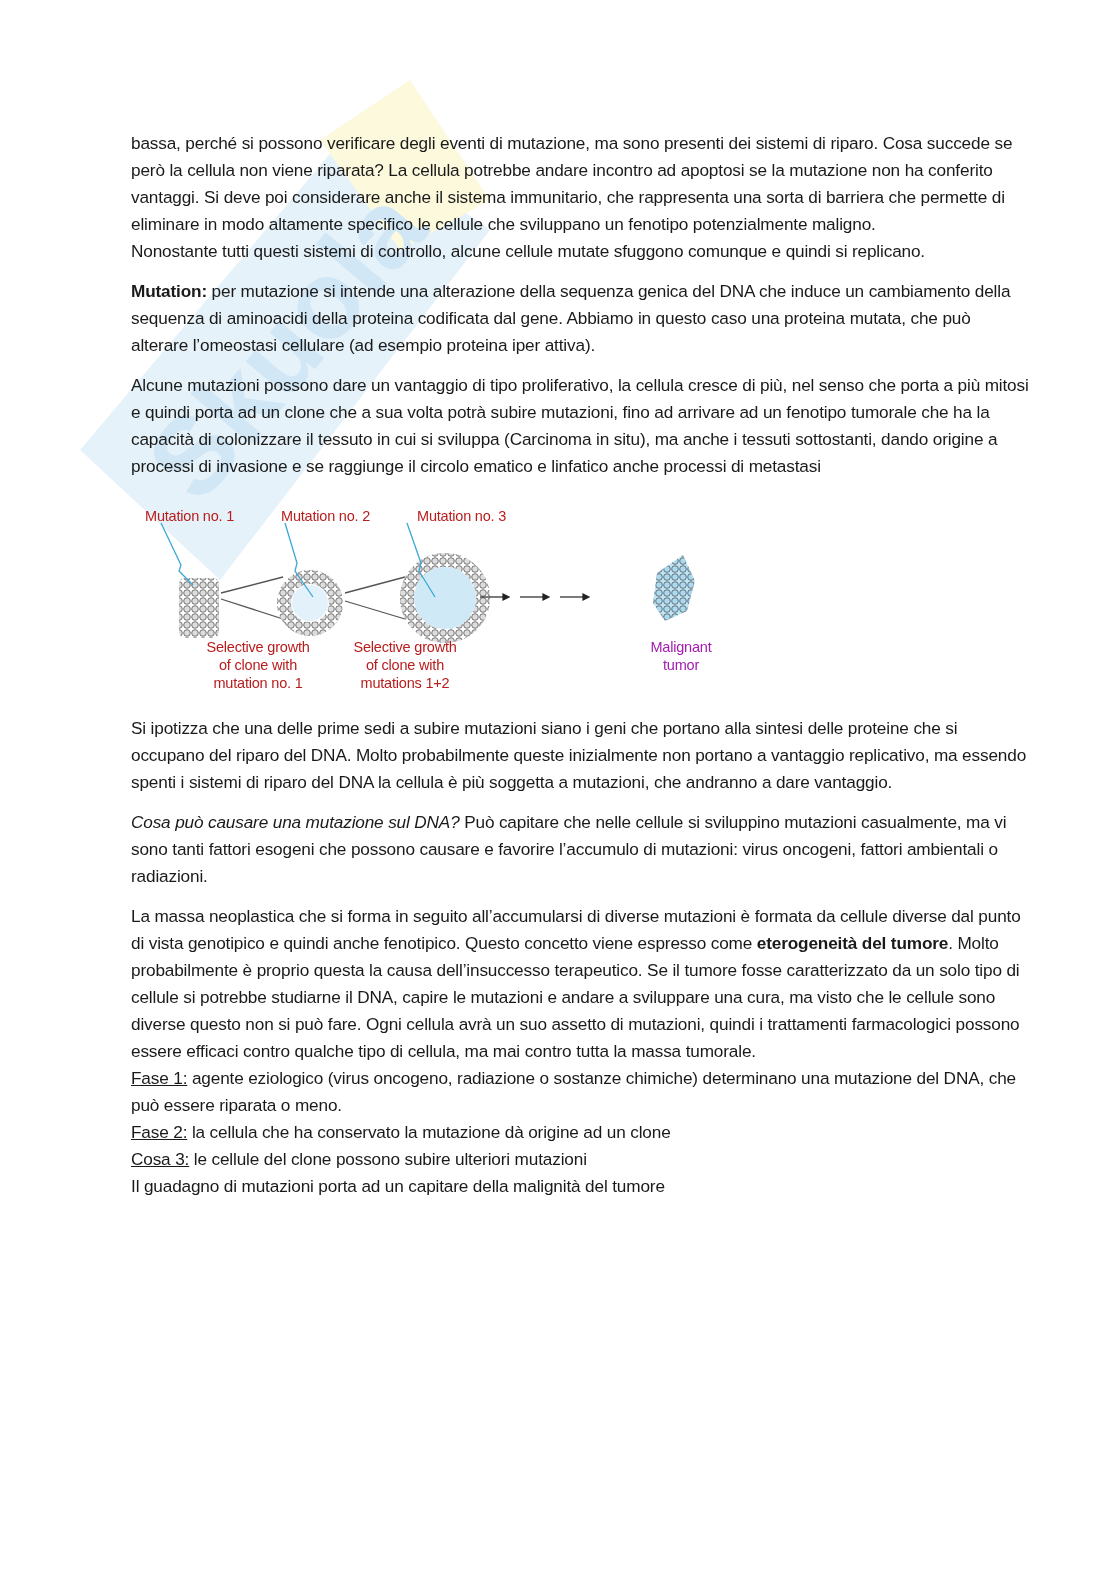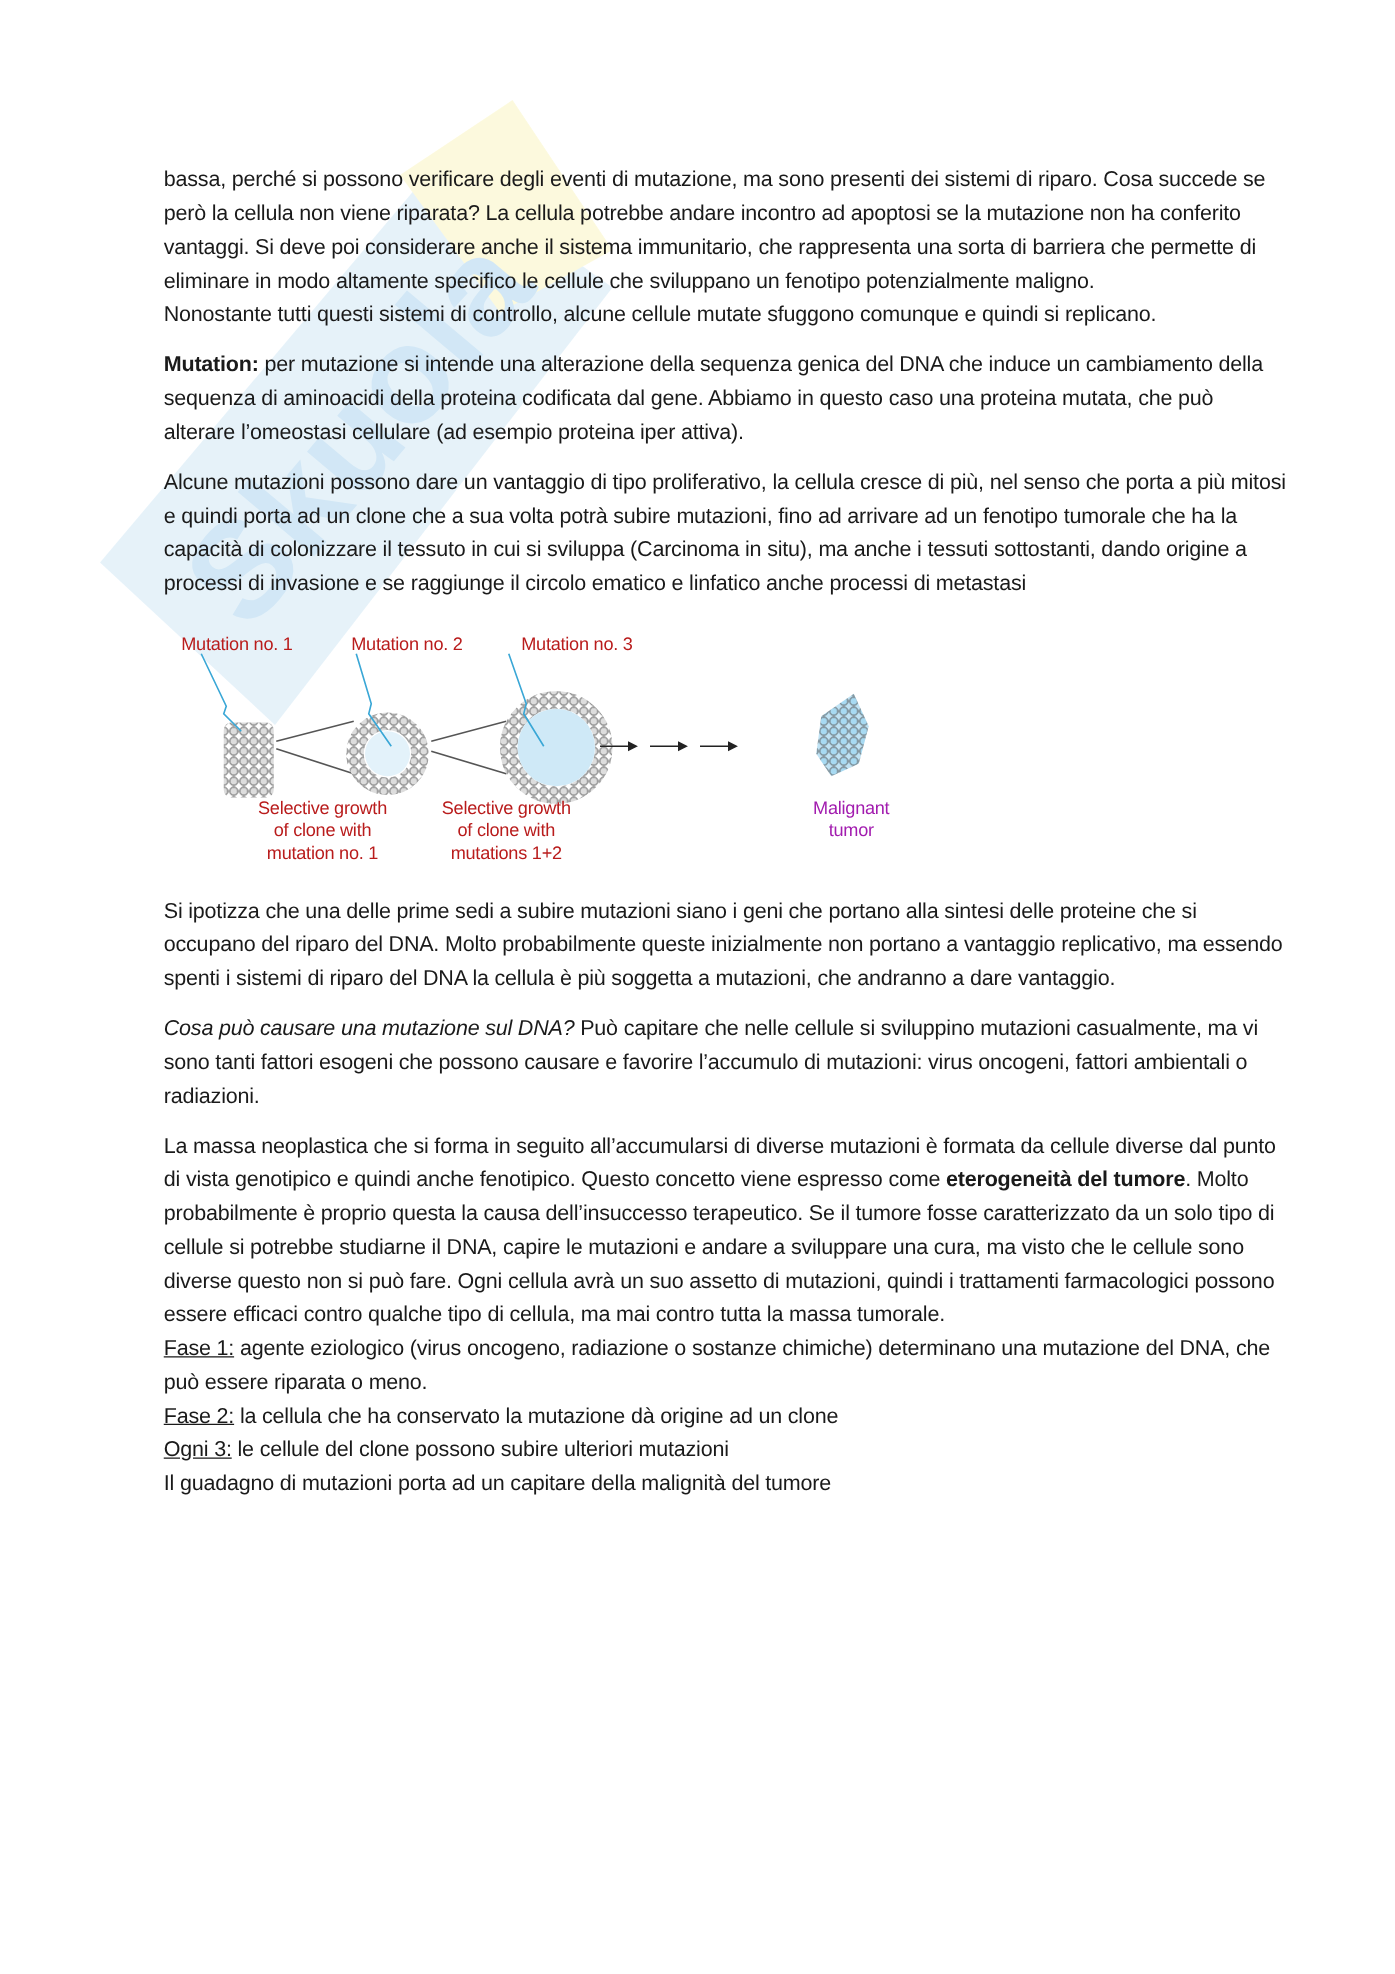--- a/index.html
+++ b/index.html
@@ -91,15 +91,15 @@
   </div>
 
   <p>Si ipotizza che una delle prime sedi a subire mutazioni siano i geni che portano alla sintesi delle proteine che si occupano del riparo del DNA. Molto probabilmente queste inizialmente non portano a vantaggio replicativo, ma essendo spenti i sistemi di riparo del DNA la cellula è più soggetta a mutazioni, che andranno a dare vantaggio.</p>
 
   <p><i>Cosa può causare una mutazione sul DNA?</i><span> Può capitare che nelle cellule si sviluppino mutazioni casualmente, ma vi sono tanti fattori esogeni che possono causare e favorire l’accumulo di mutazioni: virus oncogeni, fattori ambientali o radiazioni.</span></p>
 
   <p class="tight"><span>La massa neoplastica che si forma in seguito all’accumularsi di diverse mutazioni è formata da cellule diverse dal punto di vista genotipico e quindi anche fenotipico. Questo concetto viene espresso come </span><b>eterogeneità del tumore</b><span>. Molto probabilmente è proprio questa la causa dell’insuccesso terapeutico. Se il tumore fosse caratterizzato da un solo tipo di cellule si potrebbe studiarne il DNA, capire le mutazioni e andare a sviluppare una cura, ma visto che le cellule sono diverse questo non si può fare. Ogni cellula avrà un suo assetto di mutazioni, quindi i trattamenti farmacologici possono essere efficaci contro qualche tipo di cellula, ma mai contro tutta la massa tumorale.</span></p>
 
   <p class="tight"><u>Fase 1:</u><span> agente eziologico (virus oncogeno, radiazione o sostanze chimiche) determinano una mutazione del DNA, che può essere riparata o meno.</span></p>
   <p class="tight"><u>Fase 2:</u><span> la cellula che ha conservato la mutazione dà origine ad un clone</span></p>
-  <p class="tight"><u>Ogni 3:</u><span> le cellule del clone possono subire ulteriori mutazioni</span></p>
+  <p class="tight"><u>Cosa 3:</u><span> le cellule del clone possono subire ulteriori mutazioni</span></p>
   <p class="tight">Il guadagno di mutazioni porta  ad un capitare della malignità del tumore</p>
 </div>
 
 </body></html>

